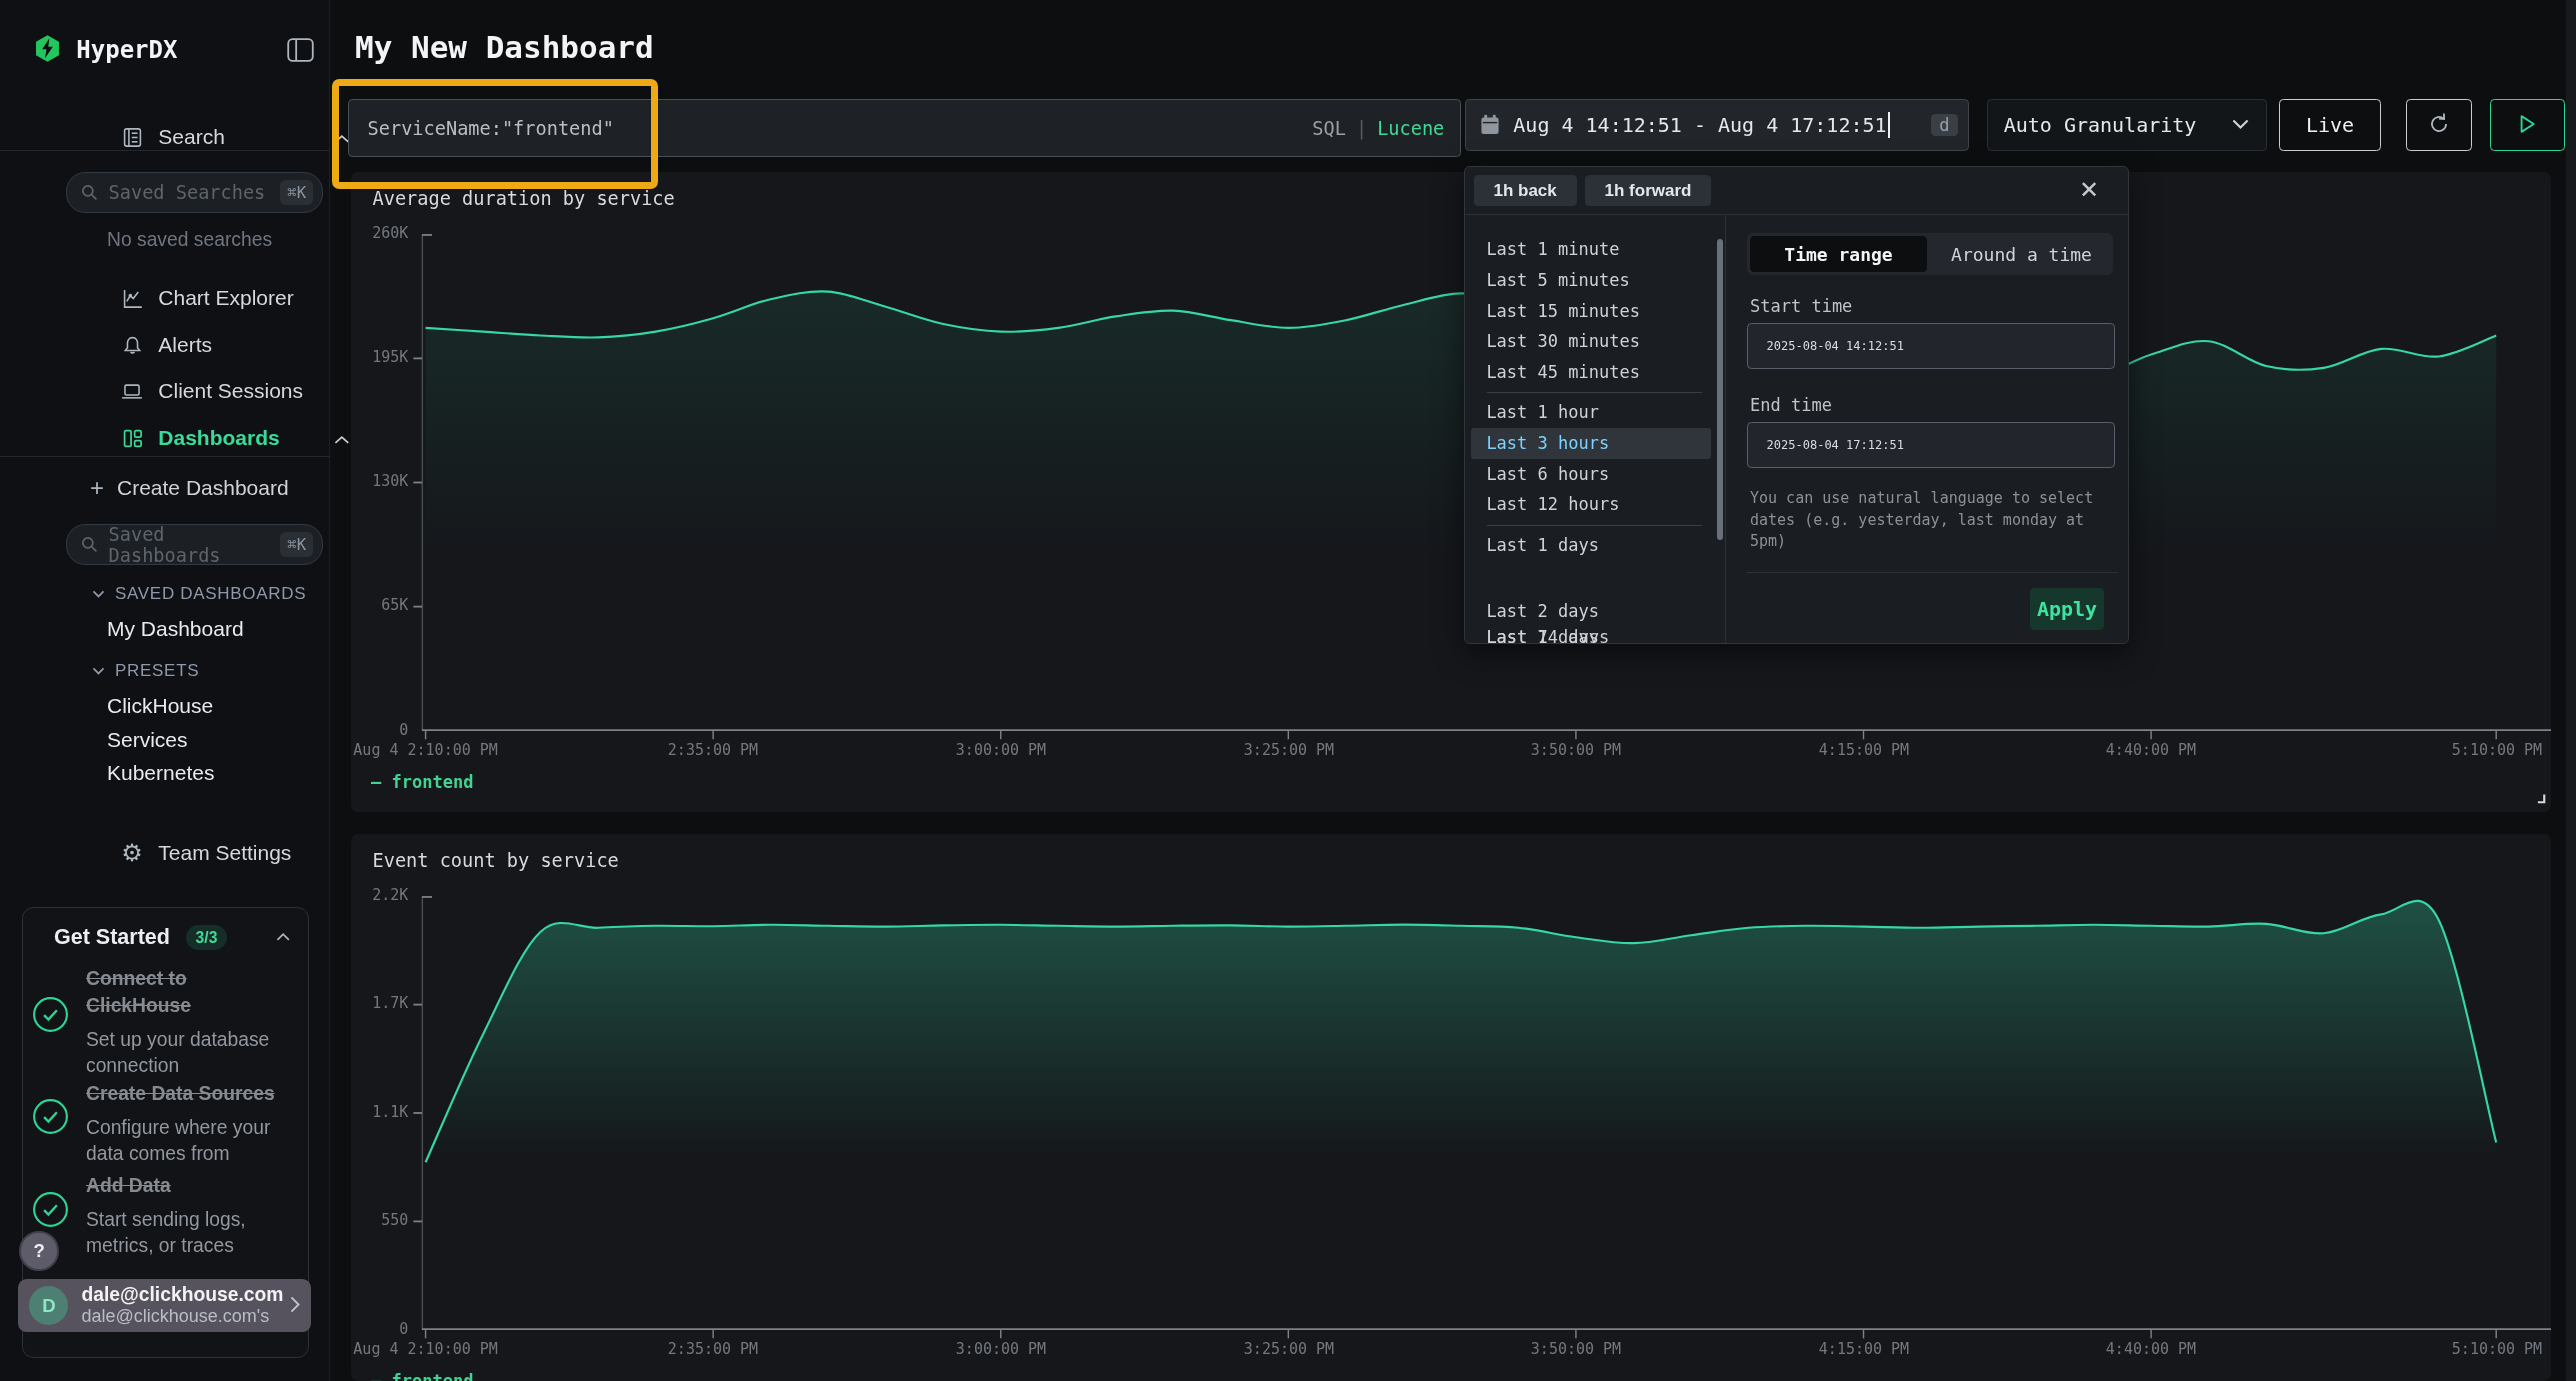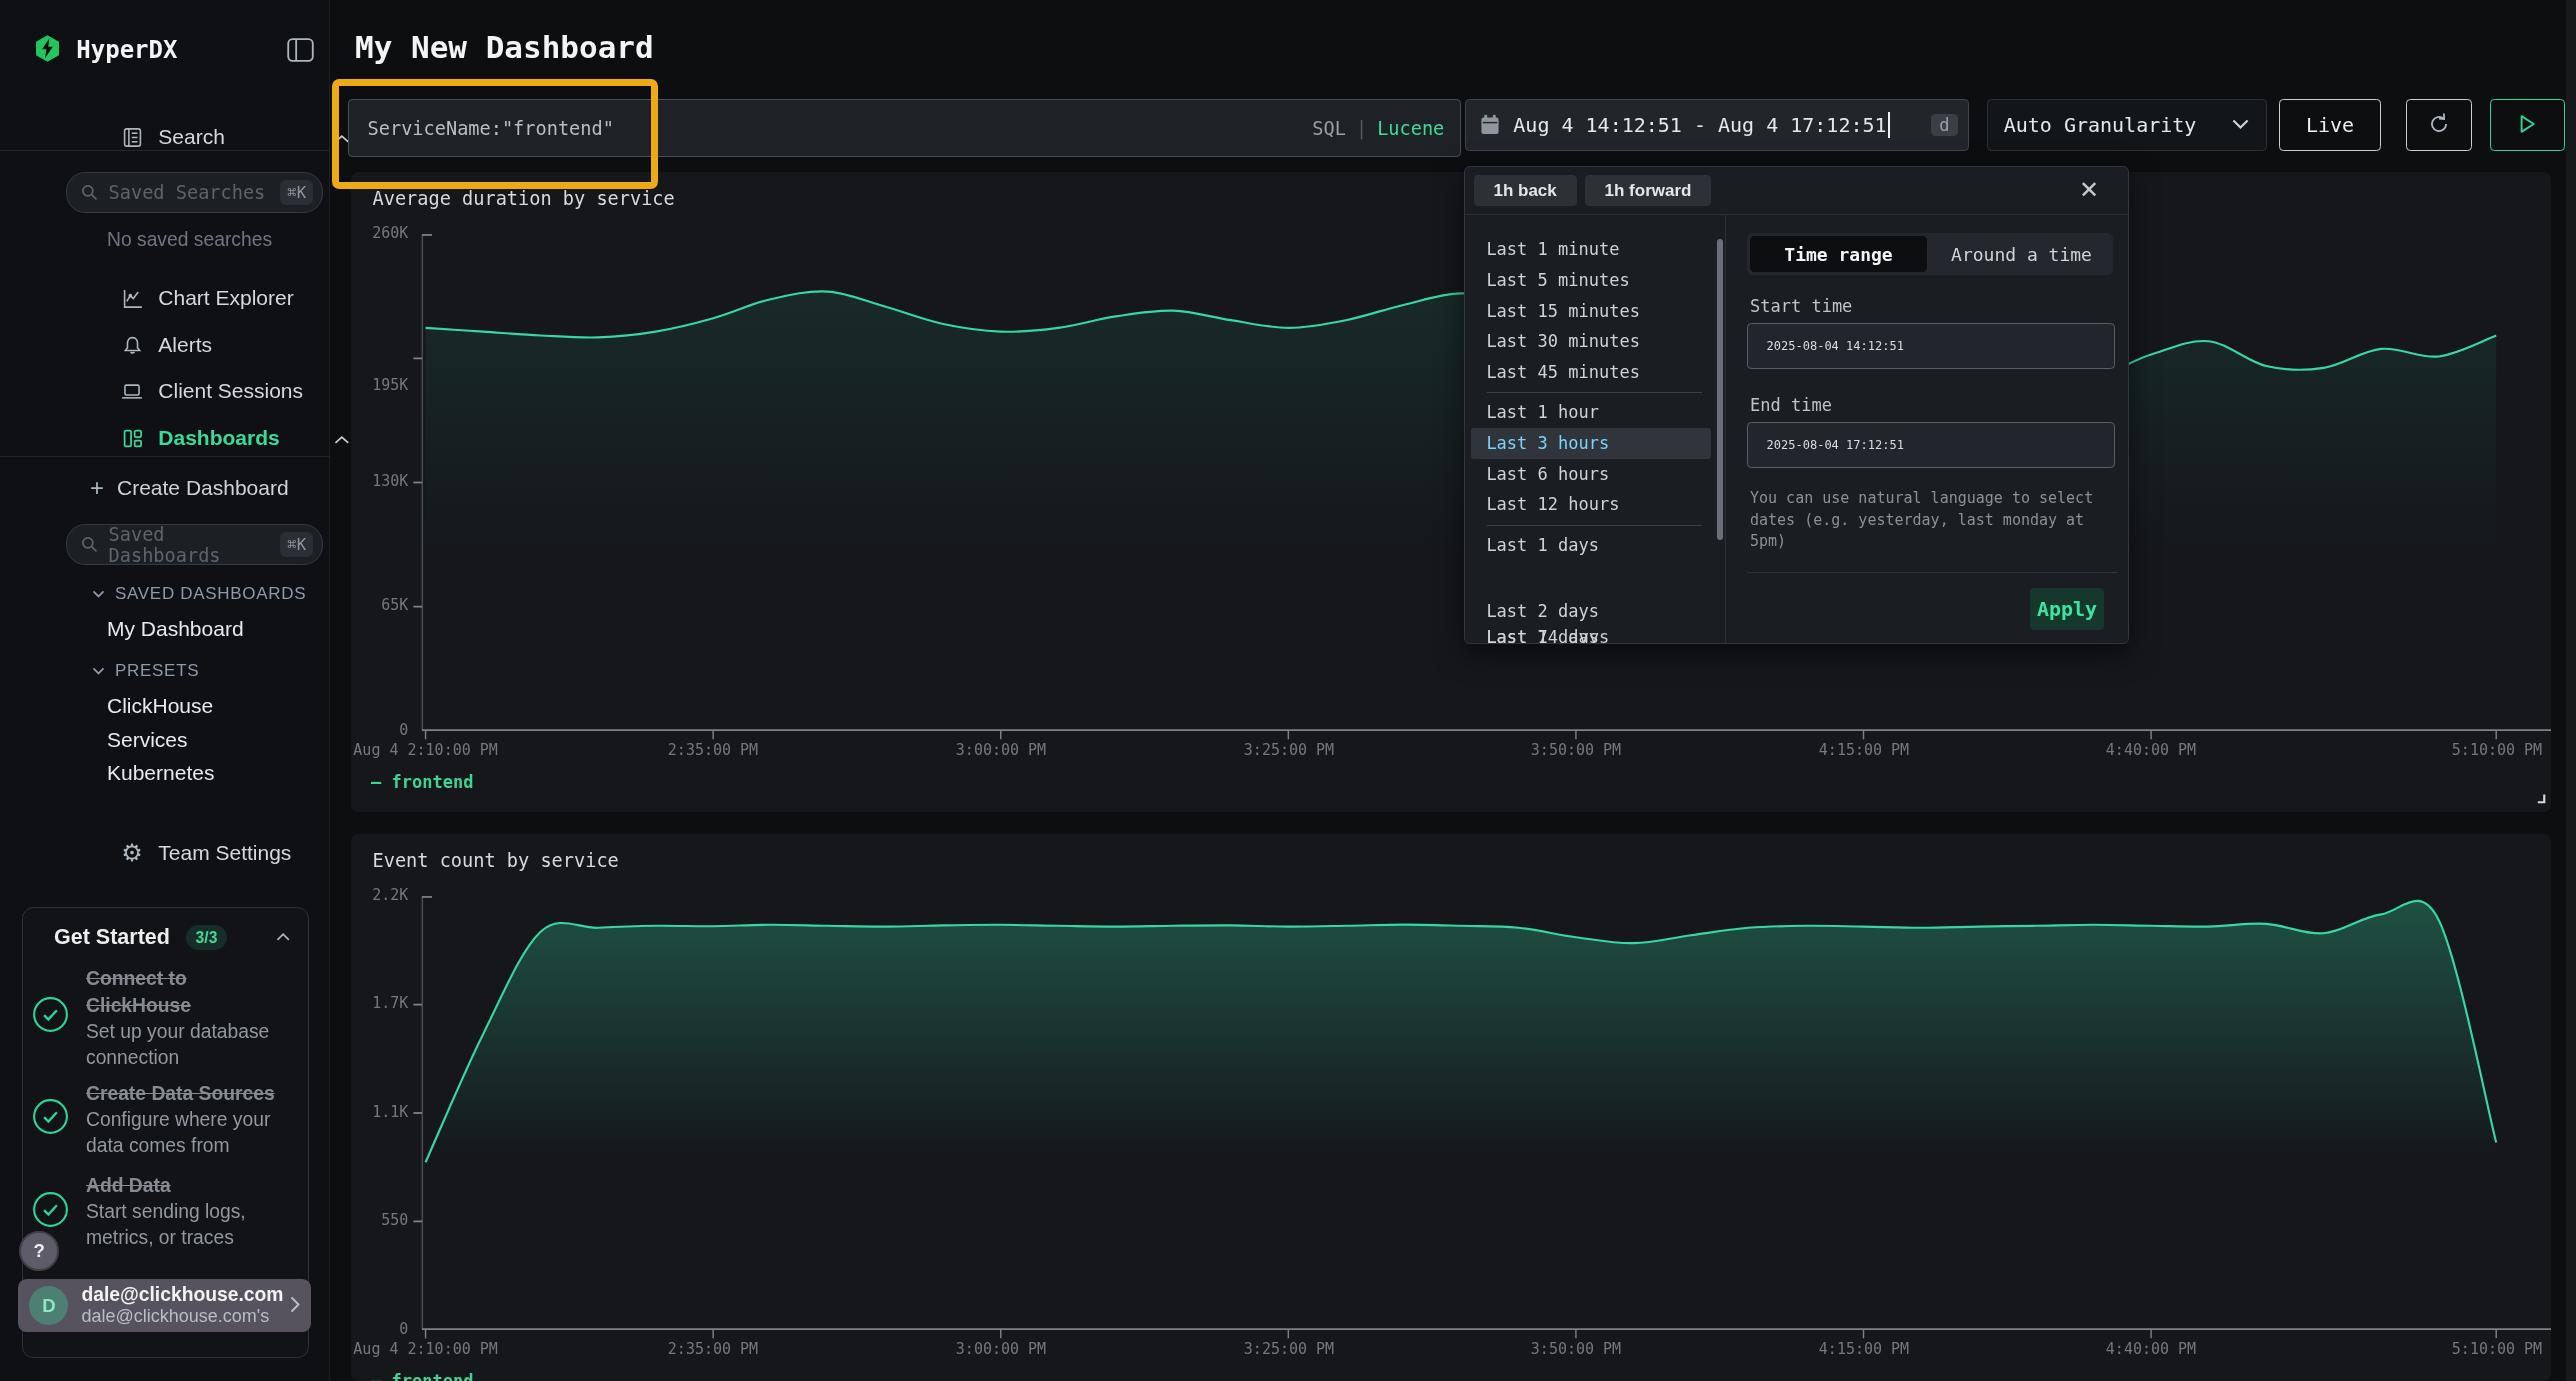--- a/index.html
+++ b/index.html
@@ -17,21 +17,21 @@
     display:flex;align-items:center;color:#5d646c;font-size:18.6px;}
   .pill .kbd{margin-left:auto;margin-right:8.6px;background:#2a2f35;color:#8d949c;border-radius:5.7px;
     padding:2.9px 7.2px;font-size:15.7px;font-family:"DejaVu Sans Mono",monospace;}
   .sec-head{left:92px;color:#8e99ab;font-size:17px;letter-spacing:0.7px;display:flex;align-items:center;gap:10px;}
   .sb-sub{left:107px;color:#e8eaed;font-size:21px;}
   
   #getstarted{left:21.5px;top:907px;width:285px;height:449px;border:0.7px solid #2d3138;border-radius:11.4px;background:#111316;}
   .gs-title{color:#eceef0;font-size:21.5px;font-weight:bold;}
   .gs-badge{background:rgba(52,211,153,.14);color:#43d897;font-size:15.7px;font-weight:bold;border-radius:715px;padding:3.6px 10px;}
   .gs-item-title{color:#868b92;font-weight:bold;font-size:19.3px;text-decoration:line-through;line-height:27px;}
-  .gs-item-desc{color:#9298a0;font-size:19.3px;line-height:26px;}
+  .gs-item-desc{color:#9298a0;font-size:19.3px;line-height:26px;margin-top:8px;}
   .gs-check{width:37px;height:37px;}
   #help-btn{left:19.3px;top:1231px;width:36px;height:36px;border-radius:50%;background:#5f5c69;border:2.9px solid #413f4c;
     color:#eef0f2;font-weight:bold;font-size:18.6px;display:flex;align-items:center;justify-content:center;}
   #userchip{left:18px;top:1279px;width:293px;height:53px;background:#56535f;border-radius:8.6px;display:flex;align-items:center;}
   #userchip .avatar{width:39px;height:39px;border-radius:50%;background:#4d7f73;color:#8ce8c3;font-weight:bold;font-size:18.6px;
     margin-left:11.4px;display:flex;align-items:center;justify-content:center;}
   #userchip .uname{color:#f1f3f5;font-size:19.3px;font-weight:bold;line-height:22px;}
   #userchip .usub{color:#b9bdc4;font-size:18px;line-height:21px;}
   
   #page-title{left:355px;top:29px;color:#f2f4f6;font-size:31px;font-weight:bold;}
@@ -337,21 +337,21 @@
       </svg>
   </span>
 </div>
 
 <div id="panel1" class="abs panel">
   <div class="abs chart-title mono">Average duration by service</div>
   <div class="abs ylabels" id="c1y" style="left:0;top:62px;width:63px;height:497px;">
       <span style="top: 487px;">0</span>
       <span style="top: 362px;">65K</span>
       <span style="top: 238px;">130K</span>
-      <span style="top: 114px; margin-top: 28px;">195K</span>
+      <span style="top: 114px;">195K</span>
       <span style="top: -10px;">260K</span>
     </div>
   <svg id="c1svg" class="abs" style="left:71px;top:62px;" width="2129" height="497" viewBox="0 0 2976 694">
       <defs>
         <linearGradient id="gc1svg" x1="0" y1="0" x2="0" y2="1">
           <stop offset="0" stop-color="#36d7a0" stop-opacity="0.1"></stop>
           <stop offset="0.6" stop-color="#36d7a0" stop-opacity="0"></stop>
         </linearGradient>
       </defs>
       <path d="M5.0,130.8 C18.4,131.7 58.6,134.4 85.4,136.1 C112.2,137.9 139.0,140.1 165.8,141.5 C192.6,142.8 219.4,145.0 246.2,144.1 C273.0,143.2 299.8,140.6 326.6,136.1 C353.4,131.7 380.2,125.0 407.0,117.4 C433.8,109.9 460.6,97.0 487.4,90.8 C514.2,84.5 541.0,78.3 567.8,80.1 C594.6,81.9 621.4,93.9 648.2,101.4 C675.0,109.0 701.8,119.7 728.6,125.5 C755.4,131.2 782.2,135.2 809.0,136.1 C835.8,137.0 862.6,134.4 889.4,130.8 C916.2,127.2 943.0,118.8 969.8,114.8 C996.6,110.8 1023.4,105.9 1050.2,106.8 C1077.0,107.7 1103.8,116.1 1130.6,120.1 C1157.4,124.1 1184.2,130.8 1211.0,130.8 C1237.8,130.8 1264.6,125.5 1291.4,120.1 C1318.2,114.8 1345.0,105.0 1371.8,98.8 C1398.6,92.5 1425.4,83.2 1452.2,82.7 C1479.0,82.3 1505.8,89.4 1532.6,96.1 C1559.4,102.8 1586.2,114.3 1613.0,122.8 C1639.8,131.2 1666.6,139.7 1693.4,146.8 C1720.2,153.9 1747.0,160.2 1773.8,165.5 C1800.6,170.8 1827.4,175.3 1854.2,178.8 C1881.0,182.4 1907.8,184.6 1934.6,186.8 C1961.4,189.1 1988.2,190.4 2015.0,192.2 C2041.8,194.0 2068.6,196.2 2095.4,197.5 C2122.2,198.9 2149.0,199.7 2175.8,200.2 C2202.6,200.6 2229.4,200.2 2256.2,200.2 C2283.0,200.2 2309.8,205.5 2336.6,200.2 C2363.4,194.9 2390.2,176.6 2417.0,168.2 C2443.8,159.7 2470.6,146.8 2497.4,149.5 C2524.2,152.1 2551.0,177.9 2577.8,184.2 C2604.6,190.4 2631.4,190.9 2658.2,186.8 C2685.0,182.8 2711.8,162.8 2738.6,160.2 C2765.4,157.5 2792.2,173.9 2819.0,170.8 C2845.8,167.7 2886.0,146.4 2899.4,141.5 L2899.3999999999996,694 L5,694 Z" fill="url(#gc1svg)"></path>

